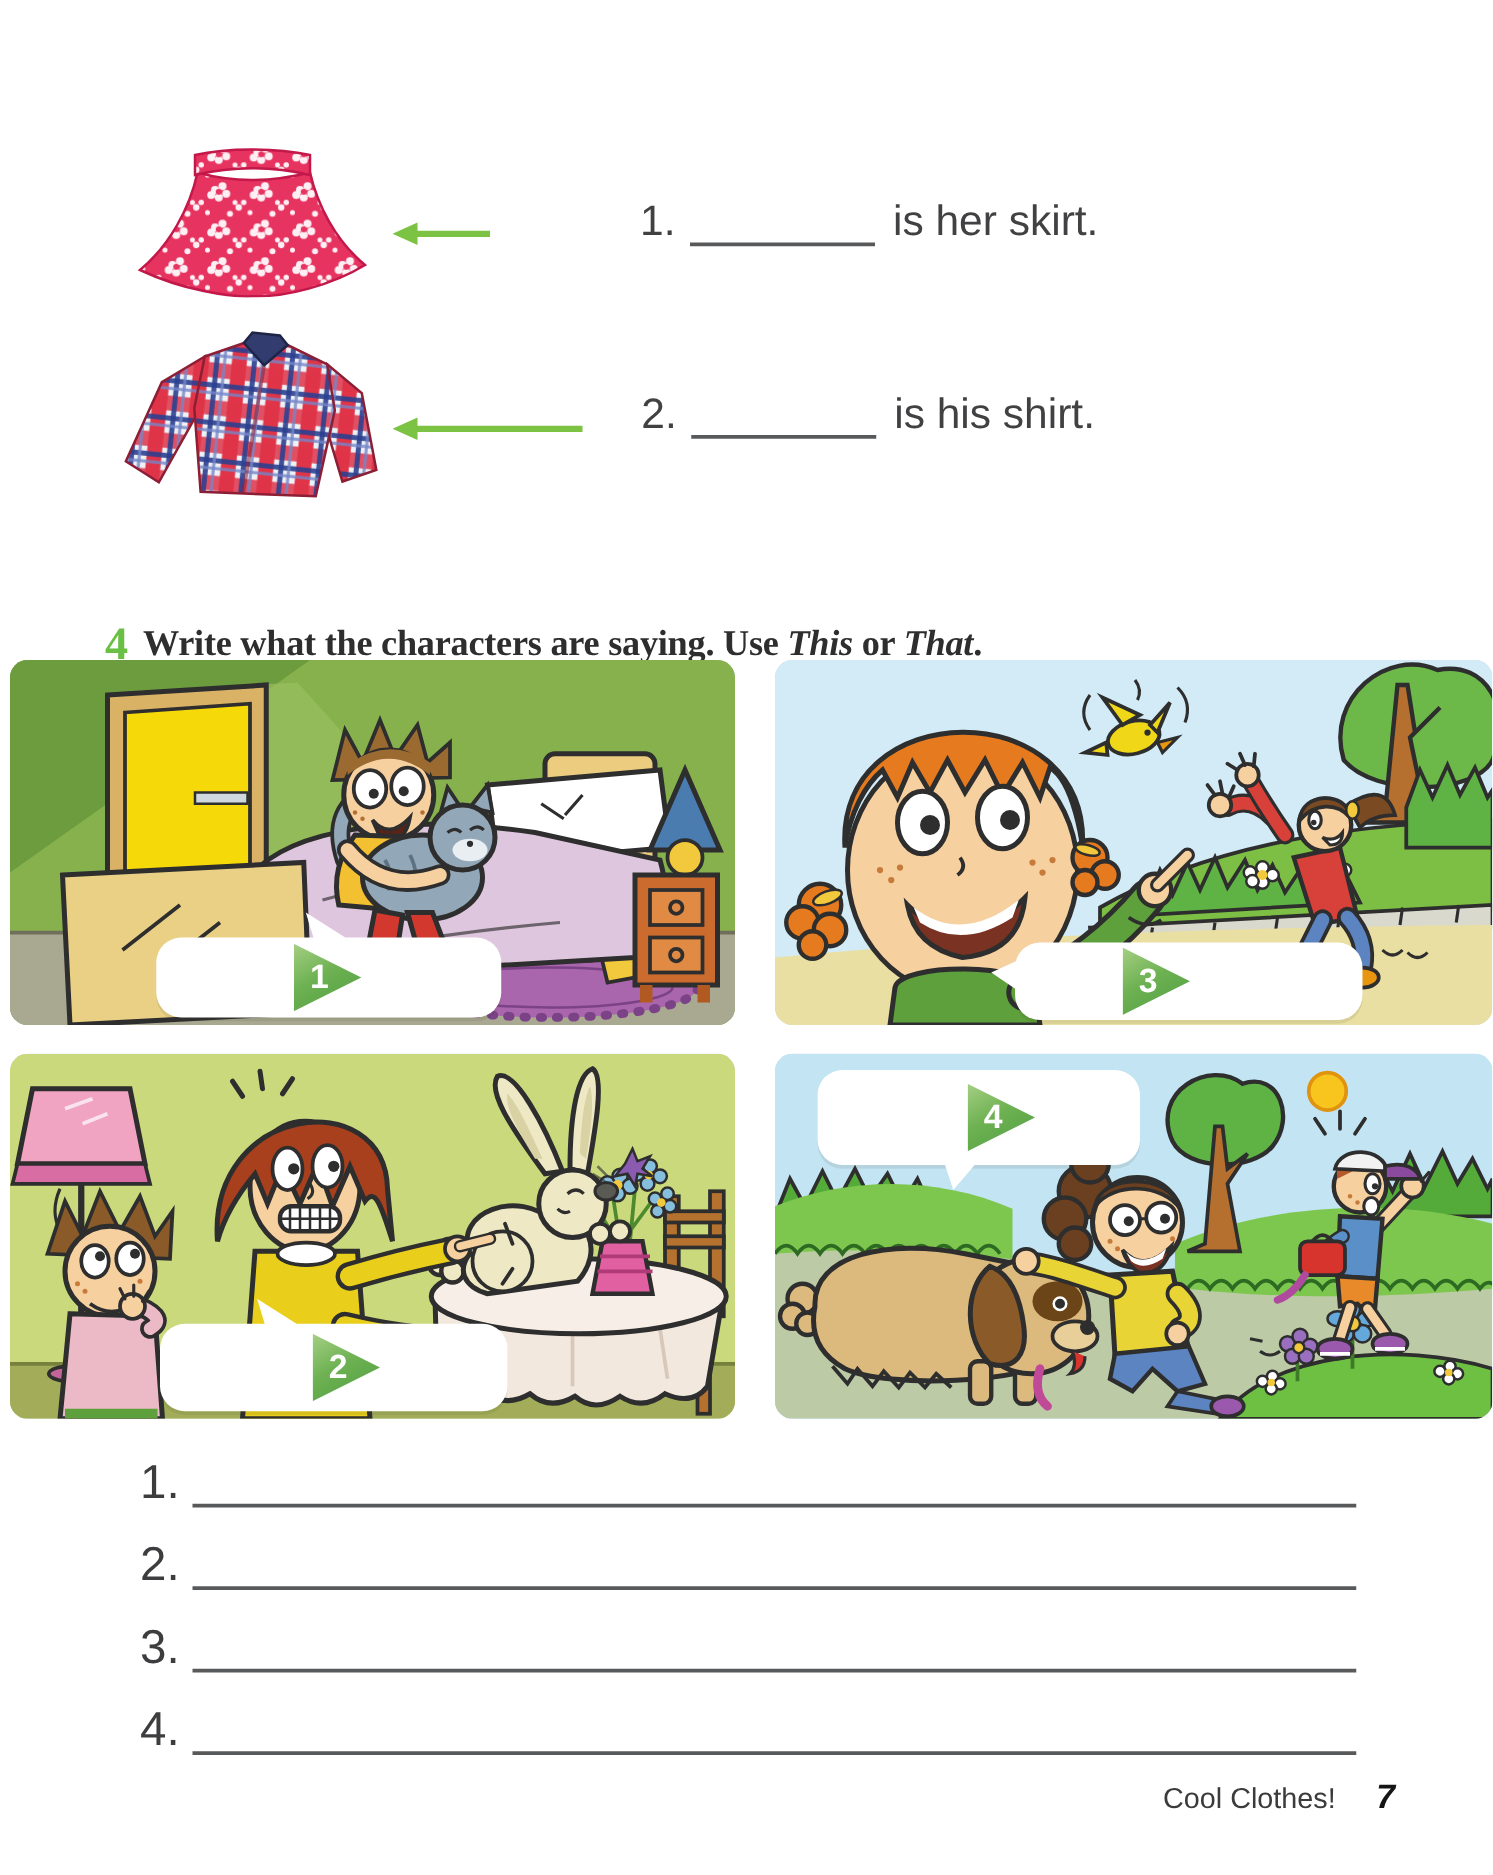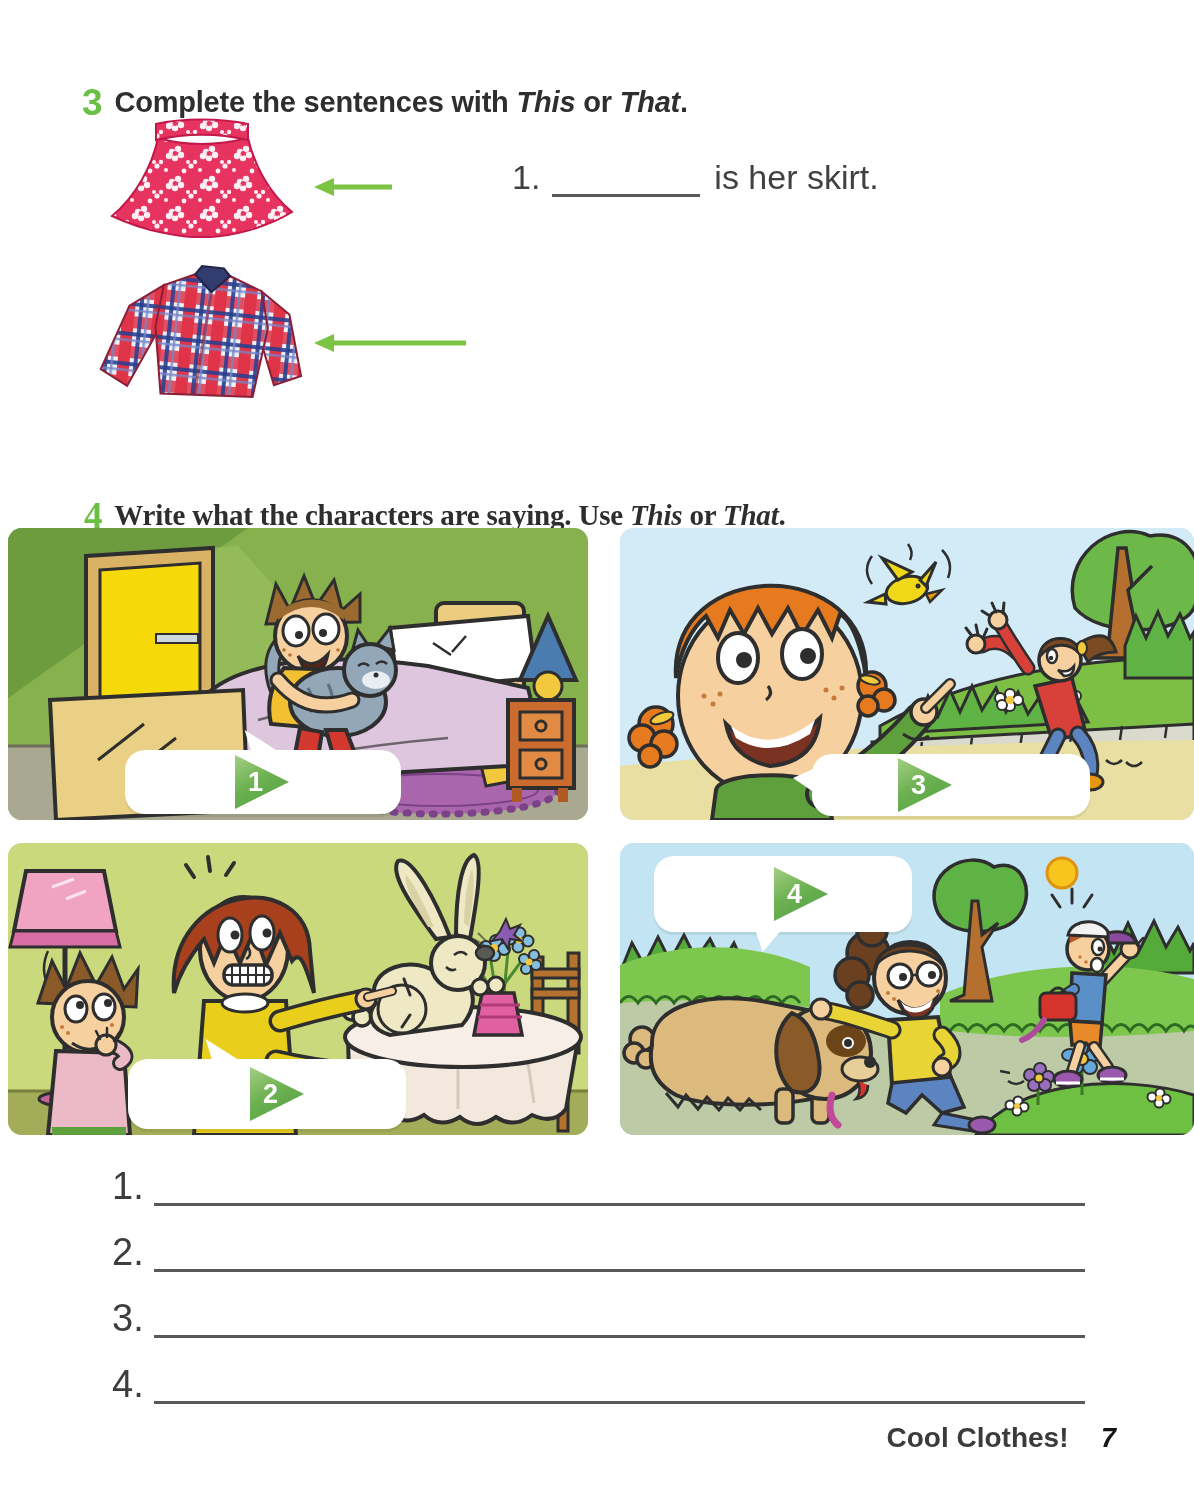--- a/index.html
+++ b/index.html
@@ -65,29 +65,28 @@
   #panel4 .tail-down{left:95px;}
 
   
   .answer-row{position:absolute;left:112px;width:973px;height:44px;}
   #arow-1{top:1162px;} #arow-2{top:1228px;} #arow-3{top:1294px;} #arow-4{top:1360px;}
   .a-num{position:absolute;left:0;bottom:-2px;font-size:38px;color:#3d3d3f;}
   .a-line{position:absolute;left:42px;right:0;bottom:0;border-bottom:3px solid #58595b;}
 
   
   .footer{position:absolute;top:1422px;left:0;width:1116px;text-align:right;white-space:nowrap;}
-  .f-chapter{font-size:28px;color:#3b3b3d;font-weight:bold;}
+  .f-chapter{font-size:23px;color:#3b3b3d;font-weight:normal;}
   .f-page{font-size:27px;color:#151517;font-weight:bold;margin-left:28px;font-style:italic;}
 </style>
 </head>
 <body>
 
 <div class="page">
 
-  <h2 class="ex-title" id="ex3-title"><span class="ex-num">3</span><span>Complete the sentences with </span><span class="it">This</span><span> or </span><span class="it">That</span><span>.</span></h2>
 
   <div class="art" id="skirt-img">
     <svg viewBox="0 0 212 124">
       <defs>
         <pattern id="floral" width="34" height="30" patternUnits="userSpaceOnUse">
           <rect width="34" height="30" fill="#e73360"></rect>
           <g fill="#ffffff" opacity="0.92">
             <circle cx="8" cy="8" r="3.2"></circle>
               <circle cx="14" cy="5" r="3.2"></circle>
               <circle cx="17" cy="11" r="3.2"></circle>
@@ -135,20 +134,21 @@
         <path d="M100,14 L118,30 L135,12 L128,5 L106,5 Z" fill="#323c6e" stroke="#1e2547"></path>
       </g>
     </svg>
   </div>
 
   <svg class="arrow" id="arrow-2" viewBox="0 0 154 24">
     <line x1="152" y1="12" x2="16" y2="12" stroke="#7cc243" stroke-width="5"></line>
     <polygon points="0,12 20,3 20,21" fill="#7cc243"></polygon>
   </svg>
 
+  <div class="sentence" id="sent-2"><span class="s-num">2.</span><span class="blank"></span><span>is his shirt.</span></div>
 
   <h2 class="ex-title" id="ex4-title"><span class="ex-num">4</span><span>Write what the characters are saying. Use </span><span class="it">This</span><span> or </span><span class="it">That</span><span>.</span></h2>
 
   <div class="panel" id="panel1">
     <svg viewBox="0 0 580 292">
       <rect width="580" height="292" fill="#86b14c"></rect>
       <polygon points="0,0 240,0 0,170" fill="#6d9c3e"></polygon>
       <polygon points="95,25 230,18 340,140 170,178" fill="#9fc162" opacity="0.6"></polygon>
       <rect y="218" width="580" height="74" fill="#a9a890"></rect>
       <line x1="0" y1="218" x2="580" y2="218" stroke="#6f6f5c" stroke-width="3"></line>

